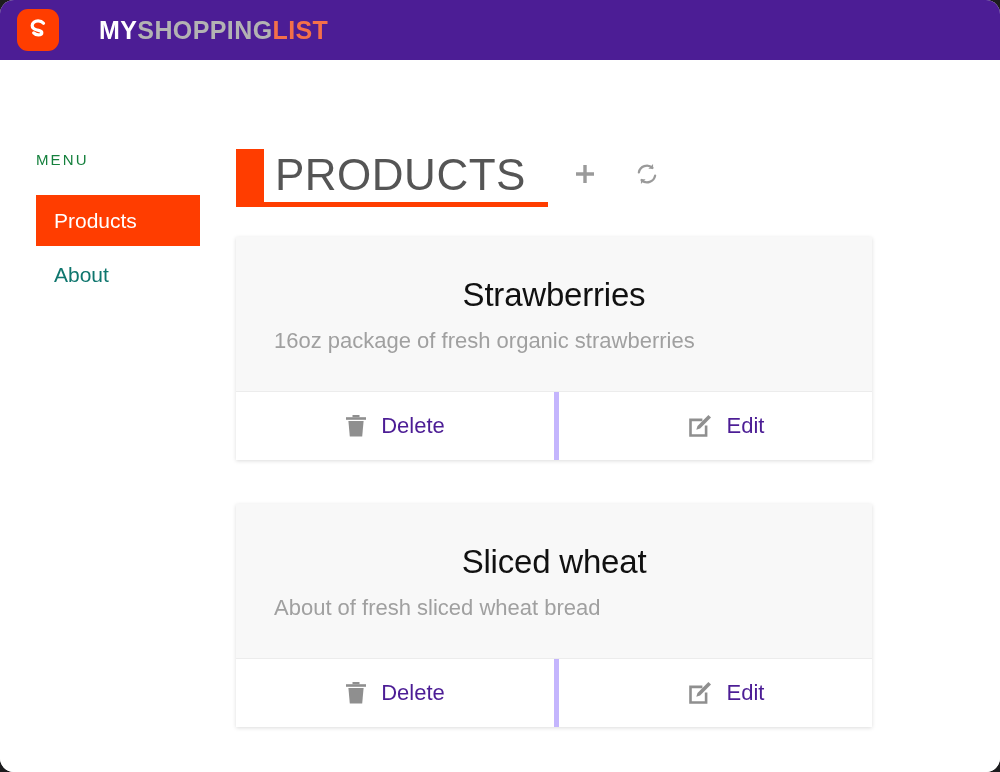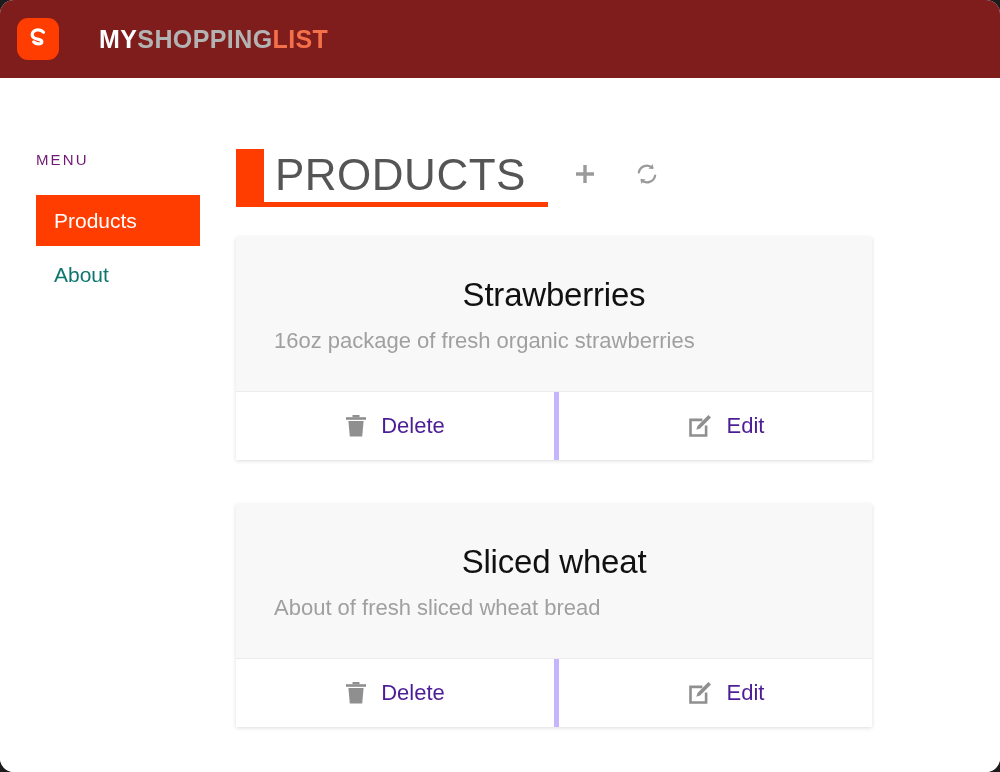--- a/index.html
+++ b/index.html
@@ -23,22 +23,22 @@
     background: #ffffff;
     border-radius: 14px;
     overflow: hidden;
   }
 
   
   #header {
     position: absolute;
     top: 0; left: 0;
     width: 1000px;
-    height: 78px;
-    background: #7f1d1d;
+    height: 60px;
+    background: #4c1d95;
     display: flex;
     align-items: center;
   }
 
   #logo-mark {
     width: 42px;
     height: 42px;
     margin-left: 17px;
     border-radius: 11px;
     background: #ff3d00;
@@ -76,21 +76,21 @@
     position: absolute;
     top: 0; left: 0;
     width: 236px;
     padding-top: 74px;
   }
 
   #menu-label {
     margin-left: 36px;
     font-size: 15px;
     letter-spacing: 2.1px;
-    color: #701a75;
+    color: #15803d;
     line-height: 1;
   }
 
   .menu-item {
     display: block;
     margin: 0 0 0 36px;
     width: 164px;
     height: 51px;
     line-height: 51px;
     padding-left: 18px;

